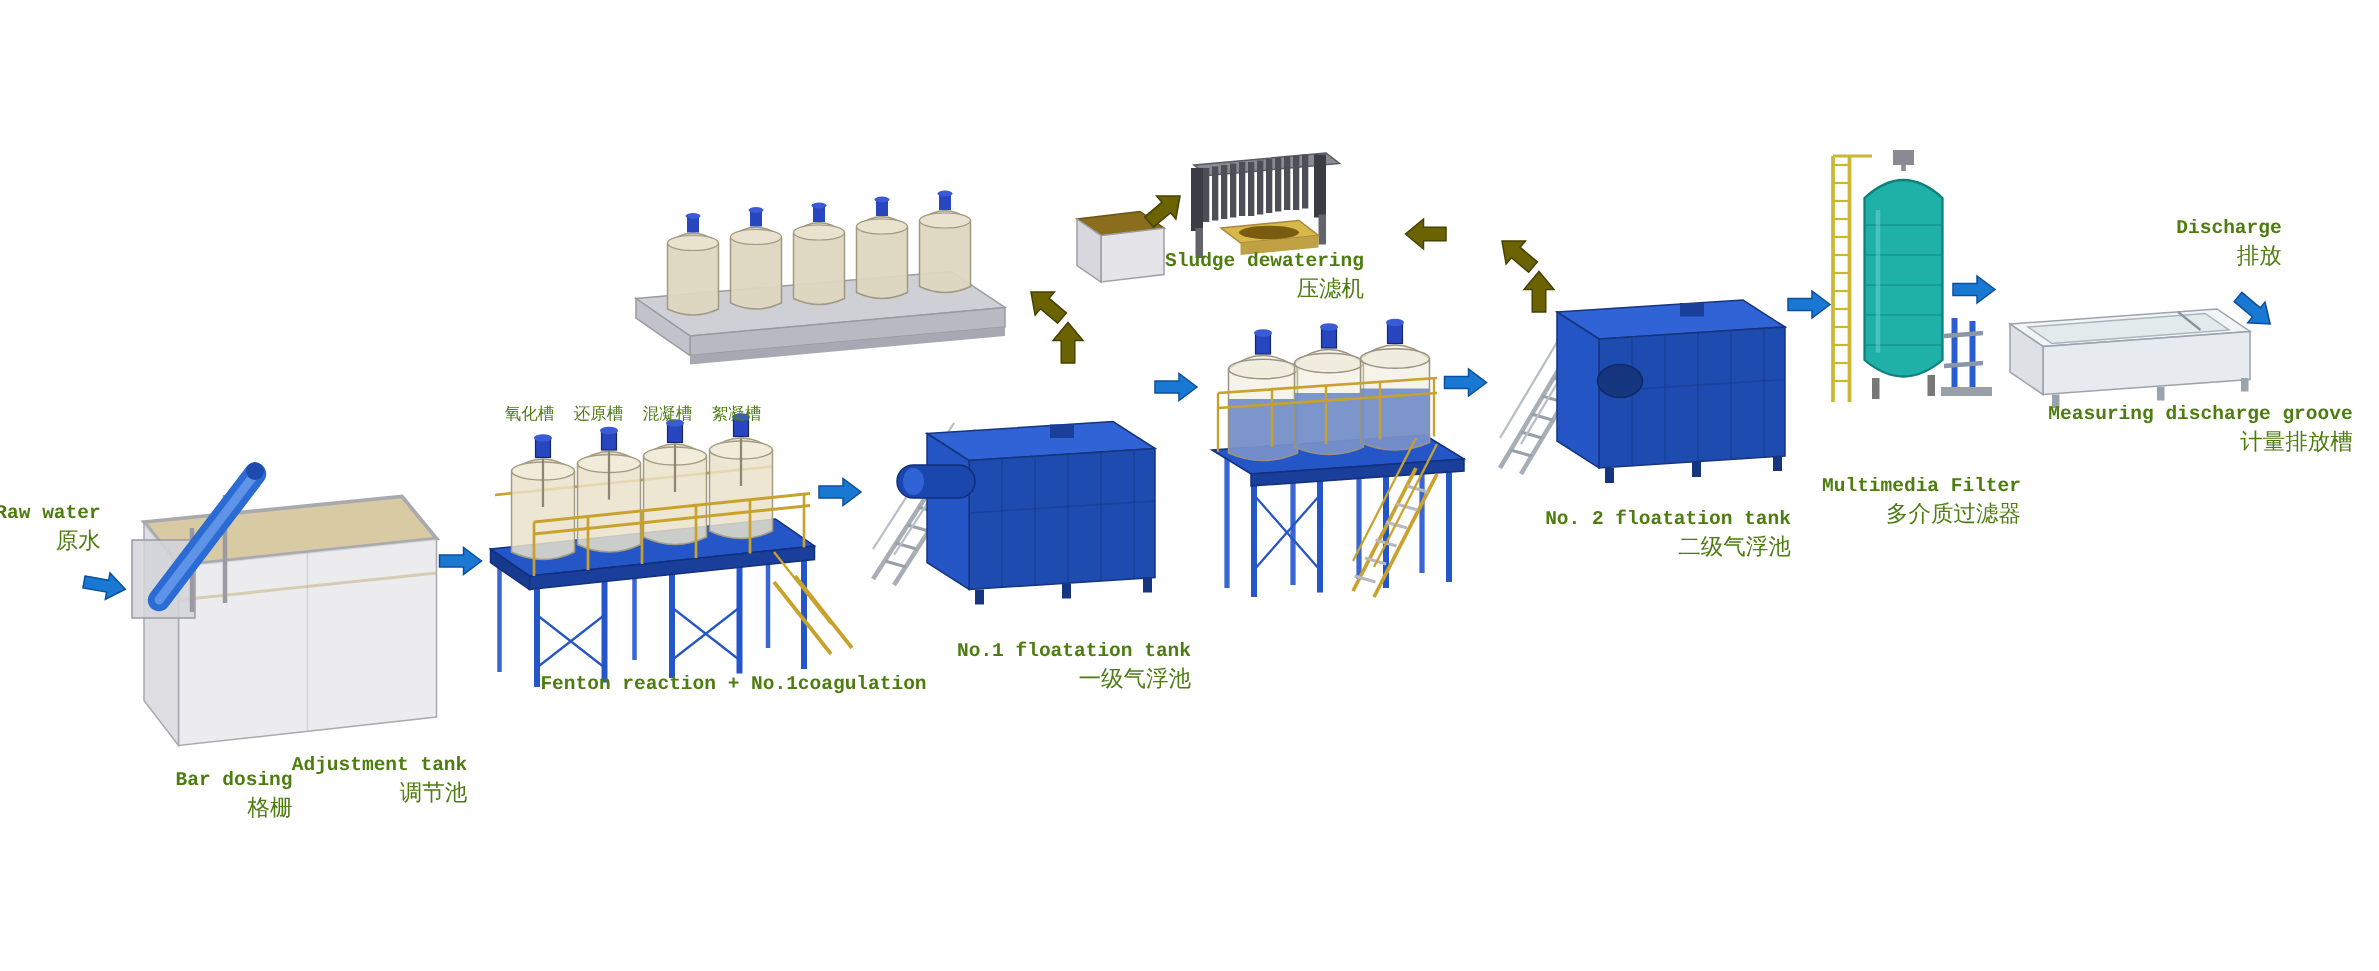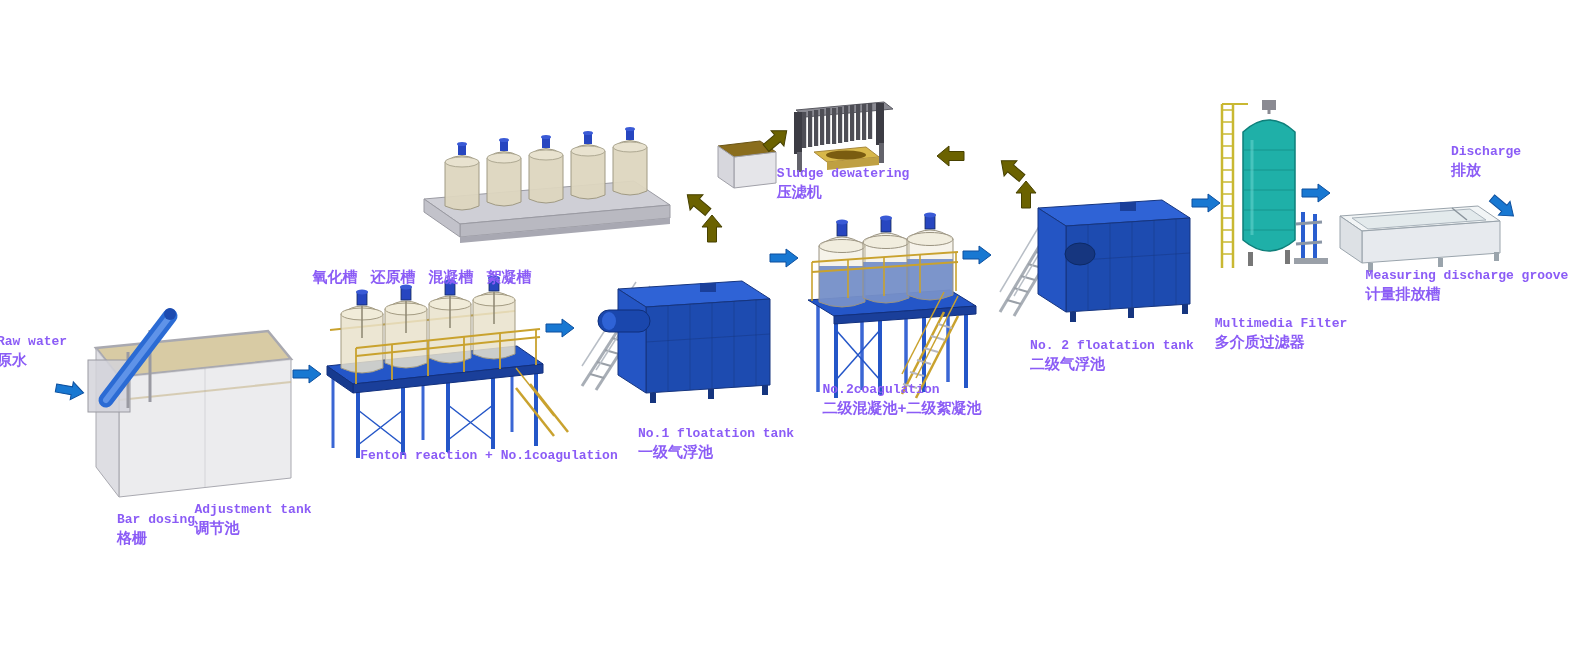--- a/index.html
+++ b/index.html
@@ -1,23 +1,23 @@
 <!DOCTYPE html>
 <html><head>
 <meta charset="utf-8">
 <style>
   *{box-sizing:border-box;margin:0;padding:0}
   body{background:#fff}
   .canvas{position:relative;width:1586px;height:647px;background:#fff;overflow:hidden;
           font-family:"Liberation Mono","DejaVu Sans Mono",monospace}
   .scene{position:absolute;left:0;top:0}
-  .lbl{position:absolute;transform:translateX(-50%);text-align:left;color:#8b5cf6;z-index:2}
+  .lbl{position:absolute;transform:translateX(-50%);text-align:right;color:#4d7c0f;z-index:2}
   .lbl .en{font-size:13px;font-weight:700;white-space:nowrap}
-  .lbl .zh{font-size:15px;font-weight:700;white-space:nowrap;margin-top:2px}
-  .tankrow{display:flex;gap:13px;font-size:15px;font-weight:700;white-space:nowrap}
+  .lbl .zh{font-size:15px;font-weight:400;white-space:nowrap;margin-top:2px}
+  .tankrow{display:flex;gap:13px;font-size:11px;font-weight:400;white-space:nowrap}
 </style>
 </head>
 <body>
 
 <div class="canvas">
 
 <svg class="scene" width="1586" height="647" viewBox="0 0 1586 647">
   <defs>
     <g id="mixtank">
       <path d="M-21,8 Q0,-8 21,8 L21,62 Q0,72 -21,62 Z" fill="#e9e2cb" fill-opacity="0.85" stroke="#a39b82" stroke-width="1"></path>
@@ -326,24 +326,20 @@
 <div class="lbl" style="left:716px;top:426px">
   <div class="en">No.1 floatation tank</div>
   <div class="zh">一级气浮池</div>
 </div>
 
 <div class="lbl" style="left:843px;top:166px">
   <div class="en">Sludge dewatering</div>
   <div class="zh">压滤机</div>
 </div>
 
-<div class="lbl" style="left:902px;top:382px">
-  <div class="en">No.2coagulation</div>
-  <div class="zh">二级混凝池+二级絮凝池</div>
-</div>
 
 <div class="lbl" style="left:1112px;top:338px">
   <div class="en">No. 2 floatation tank</div>
   <div class="zh">二级气浮池</div>
 </div>
 
 <div class="lbl" style="left:1467px;top:268px">
   <div class="en">Measuring discharge groove</div>
   <div class="zh">计量排放槽</div>
 </div>

